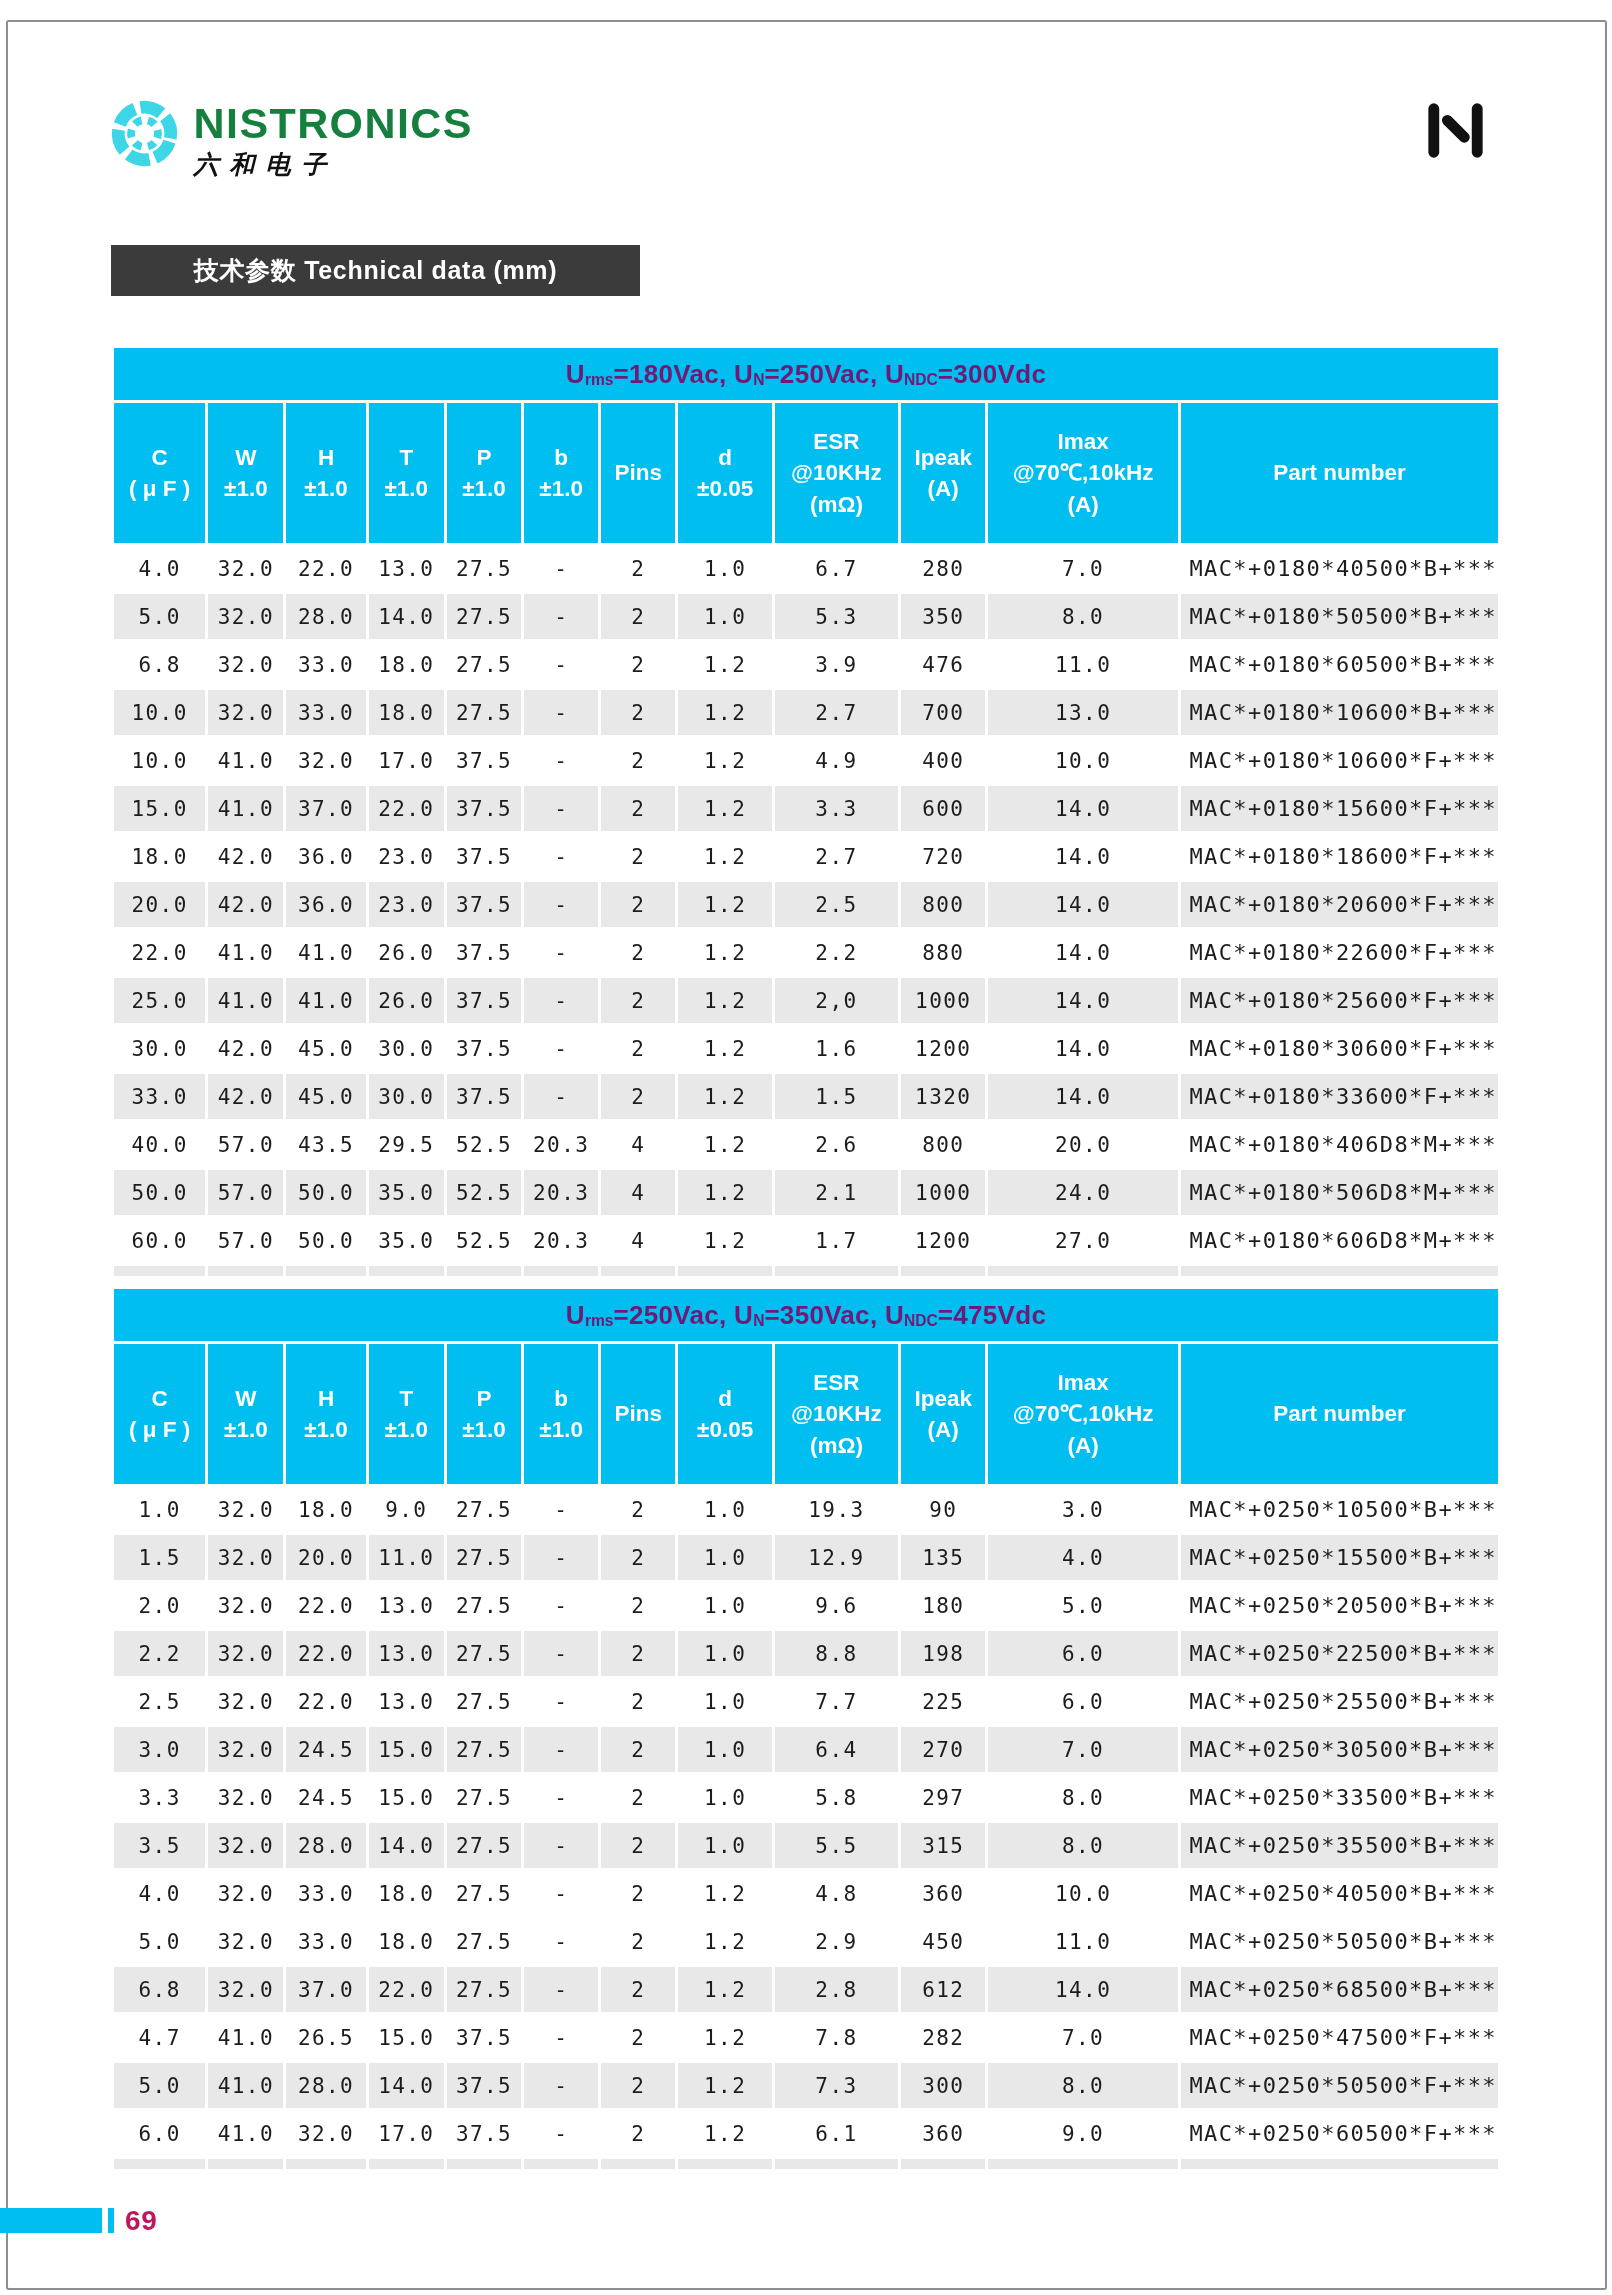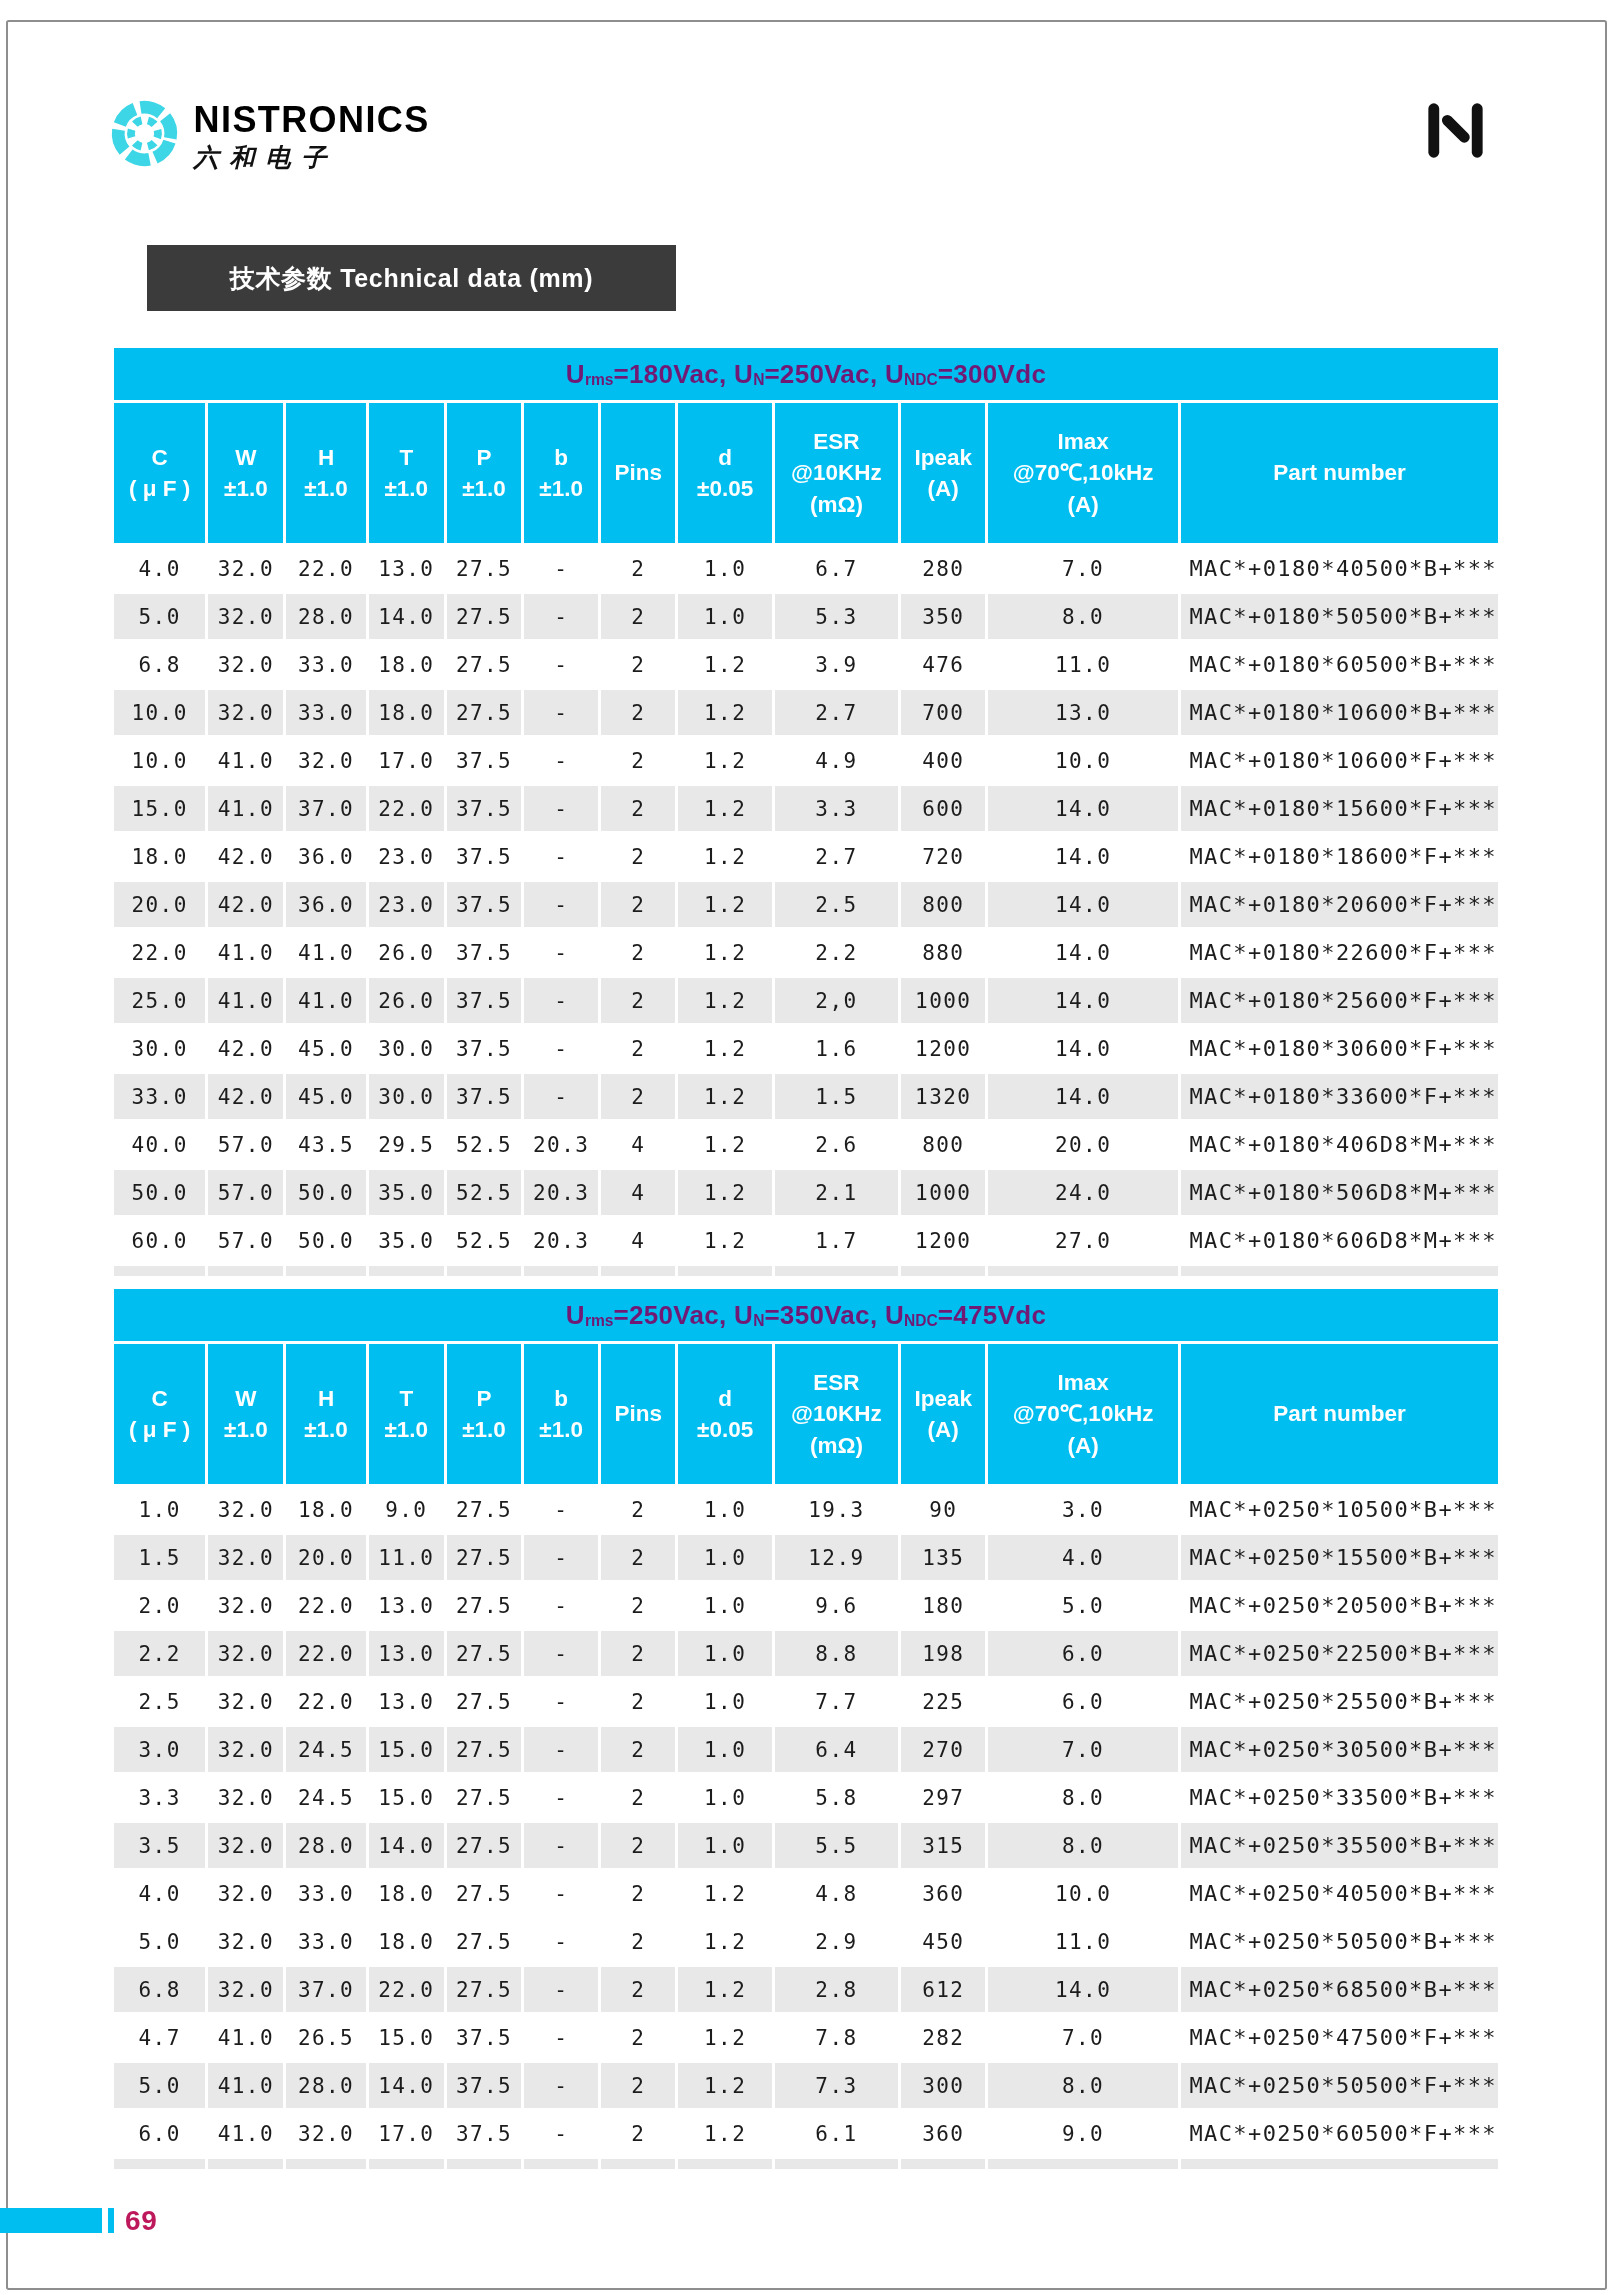--- a/index.html
+++ b/index.html
@@ -9,29 +9,29 @@
   }
   .page-frame {
     position:absolute; left:5.5px; top:20.4px; right:5.5px; bottom:5.5px;
     border:2px solid #8e8e8e; border-radius:2.7px; pointer-events:none;
   }
 
   
   .logo-row { position:absolute; left:109px; top:98px; display:flex; align-items:flex-start; gap:13.6px; }
   .aperture { width:71px; height:71px; }
   .brand-text { display:flex; flex-direction:column; justify-content:flex-start; padding-top:4.1px; }
-  .brand-name { font-size:36px; font-weight:bold; color:#000000; letter-spacing:1.4px; line-height:1;text-align:right; }
+  .brand-name { font-size:43px; font-weight:bold; color:#15803d; letter-spacing:1.4px; line-height:1;text-align:right; }
   .brand-cjk  { font-size:25px; font-weight:bold; color:#111111; letter-spacing:11px; margin-top:6.8px; line-height:1;font-style:italic; }
   .n-mark { position:absolute; left:1424px; top:102px; }
 
   
   .title-bar {
-    position:absolute; left:111px; top:245px; width:529px; height:66px;
+    position:absolute; left:111px; top:245px; width:529px; height:51px;
     background:#3b3b3b; color:#ffffff; display:flex; align-items:center; justify-content:center;
-    font-size:25px; font-weight:bold; letter-spacing:0.7px;margin-left:36px;
+    font-size:25px; font-weight:bold; letter-spacing:0.7px;
   }
 
   
   table.spec {
     border-collapse:separate; border-spacing:3.4px; table-layout:fixed;
     width:1390px; position:absolute; left:111px;
   }
   .t1 { top:345px; }
   .t2 { top:1286px; }
 

